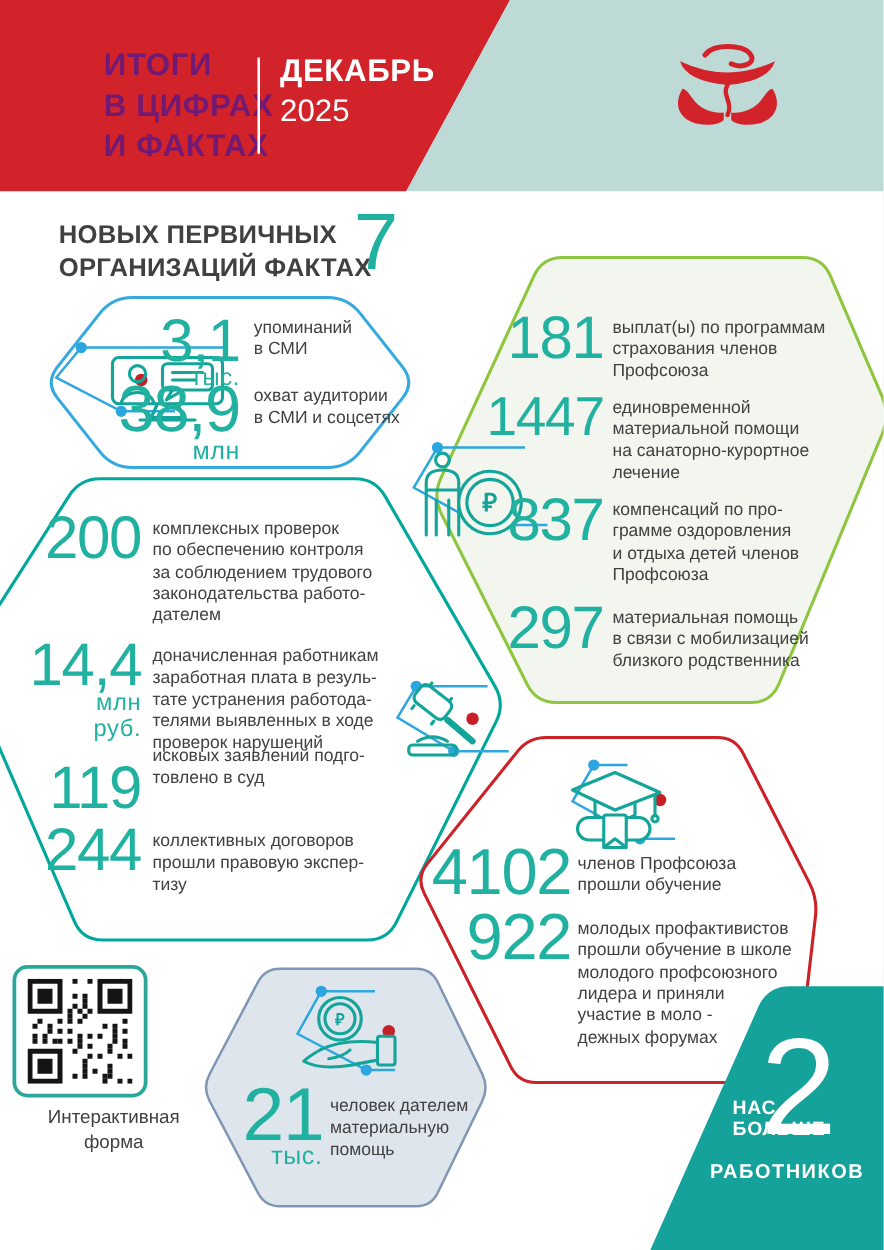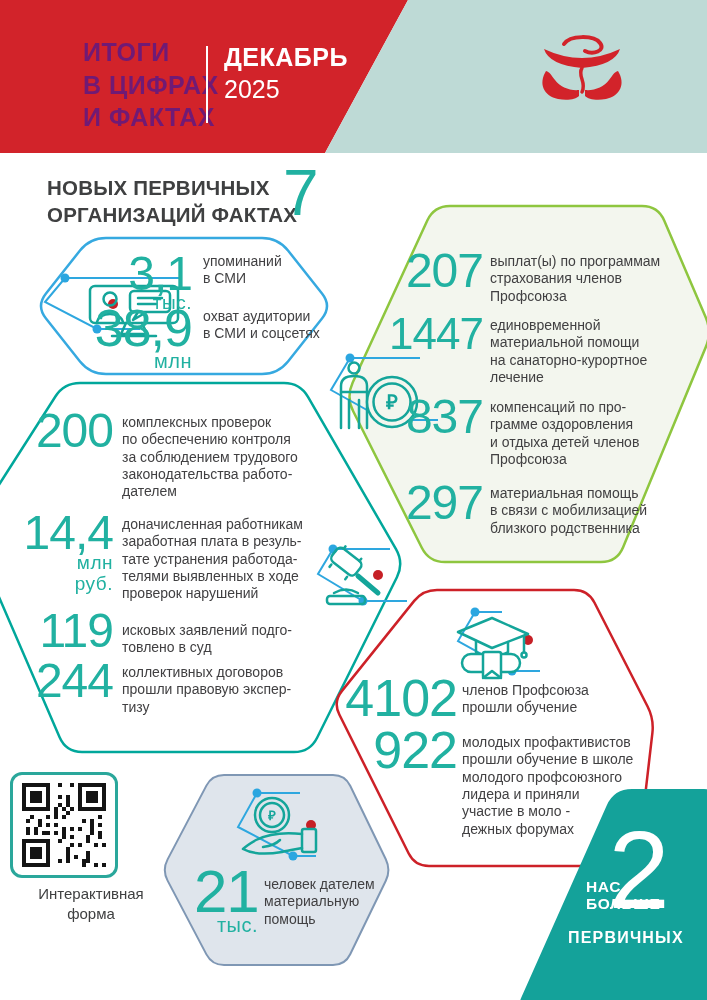--- a/index.html
+++ b/index.html
@@ -141,21 +141,21 @@
     <div class="abs unit" style="left:104px;top:292px;width:88px;font-size:19px;">тыс.</div>
     <div class="abs desc" style="left:203px;top:253px;">упоминаний
 в СМИ</div>
     <div class="abs num" style="left:90px;top:308px;width:102px;font-size:52px;">38,9</div>
     <div class="abs unit" style="left:90px;top:350px;width:102px;font-size:20px;">млн</div>
     <div class="abs desc" style="left:203px;top:308px;">охват аудитории
 в СМИ и соцсетях</div>
   </div>
 
   <div>
-    <div class="abs num" style="left:381px;top:252px;width:102px;font-size:48px;">207</div>
+    <div class="abs num" style="left:381px;top:252px;width:102px;font-size:48px;">181</div>
     <div class="abs desc" style="left:490px;top:253px;">выплат(ы) по программам
 страхования членов
 Профсоюза</div>
     <div class="abs num" style="left:381px;top:316px;width:102px;font-size:44px;">1447</div>
     <div class="abs desc" style="left:490px;top:317px;">единовременной
 материальной помощи
 на санаторно-курортное
 лечение</div>
     <div class="abs num" style="left:381px;top:398px;width:102px;font-size:48px;">837</div>
     <div class="abs desc" style="left:490px;top:399px;">компенсаций по про-
@@ -177,21 +177,21 @@
 дателем</div>
     <div class="abs num" style="left:20px;top:514px;width:93px;font-size:48px;">14,4</div>
     <div class="abs unit" style="left:20px;top:552px;width:93px;font-size:19px;">млн
 руб.</div>
     <div class="abs desc" style="left:122px;top:516px;">доначисленная работникам
 заработная плата в резуль-
 тате устранения работода-
 телями выявленных в ходе
 проверок нарушений</div>
     <div class="abs num" style="left:26px;top:612px;width:87px;font-size:48px;">119</div>
-    <div class="abs desc" style="left:122px;top:622px;">исковых заявлений подго-
+    <div class="abs desc" style="left:122px;top:596px;">исковых заявлений подго-
 товлено в суд</div>
     <div class="abs num" style="left:26px;top:662px;width:87px;font-size:48px;">244</div>
     <div class="abs desc" style="left:122px;top:664px;">коллективных договоров
 прошли правовую экспер-
 тизу</div>
   </div>
 
   <div>
     <div class="abs num" style="left:344px;top:678px;width:113px;font-size:52px;">4102</div>
     <div class="abs desc" style="left:462px;top:682px;">членов Профсоюза
@@ -289,16 +289,16 @@
         <rect x="8" y="64" width="12" height="12" fill="#141414"></rect>
       </svg>
   </div>
   <div class="abs qr-label" style="left:0px;top:884px;width:128px;padding-left:27px;">Интерактивная
 форма</div>
 
   <div>
     <div class="abs mem-pre" style="left:586px;top:878px;">НАС
 БОЛЬШЕ</div>
     <div class="abs mem-value" style="left:602px;top:826px;width:74px;text-align:center;">2</div>
-    <div class="abs mem-post" style="left:568px;top:929px;">ПЕРВИЧНЫХ</div>
+    <div class="abs mem-post" style="left:568px;top:929px;">РАБОТНИКОВ</div>
   </div>
 
 </div>
 
 </body></html>

